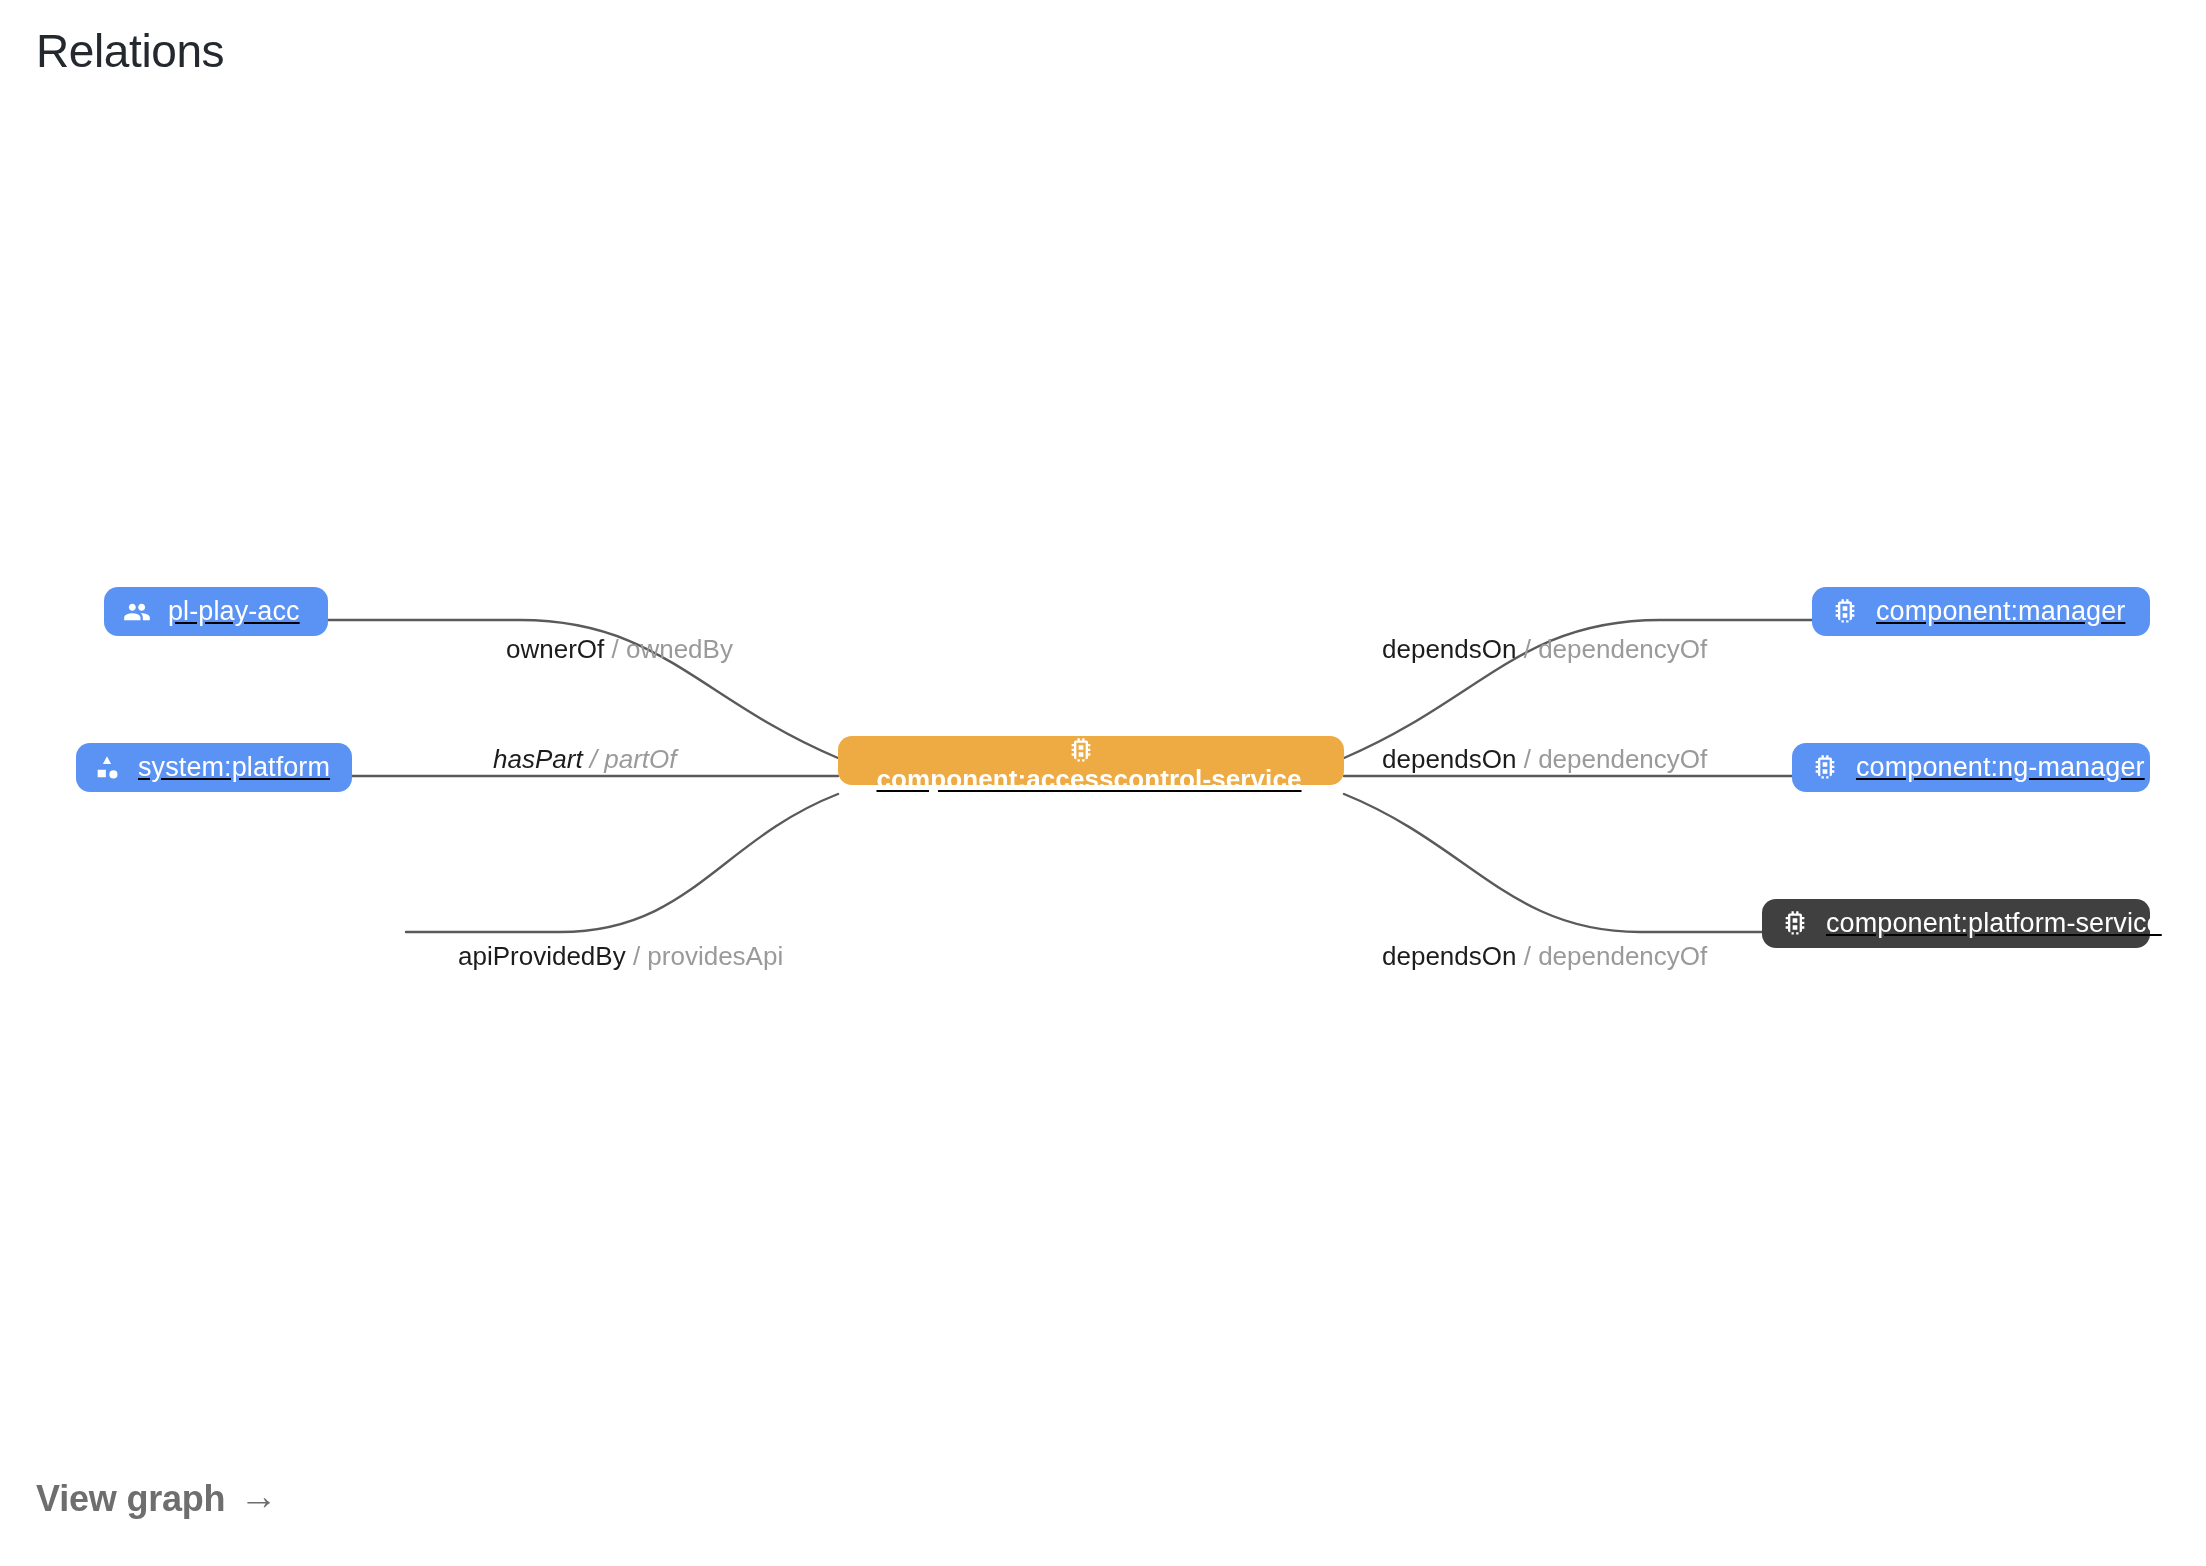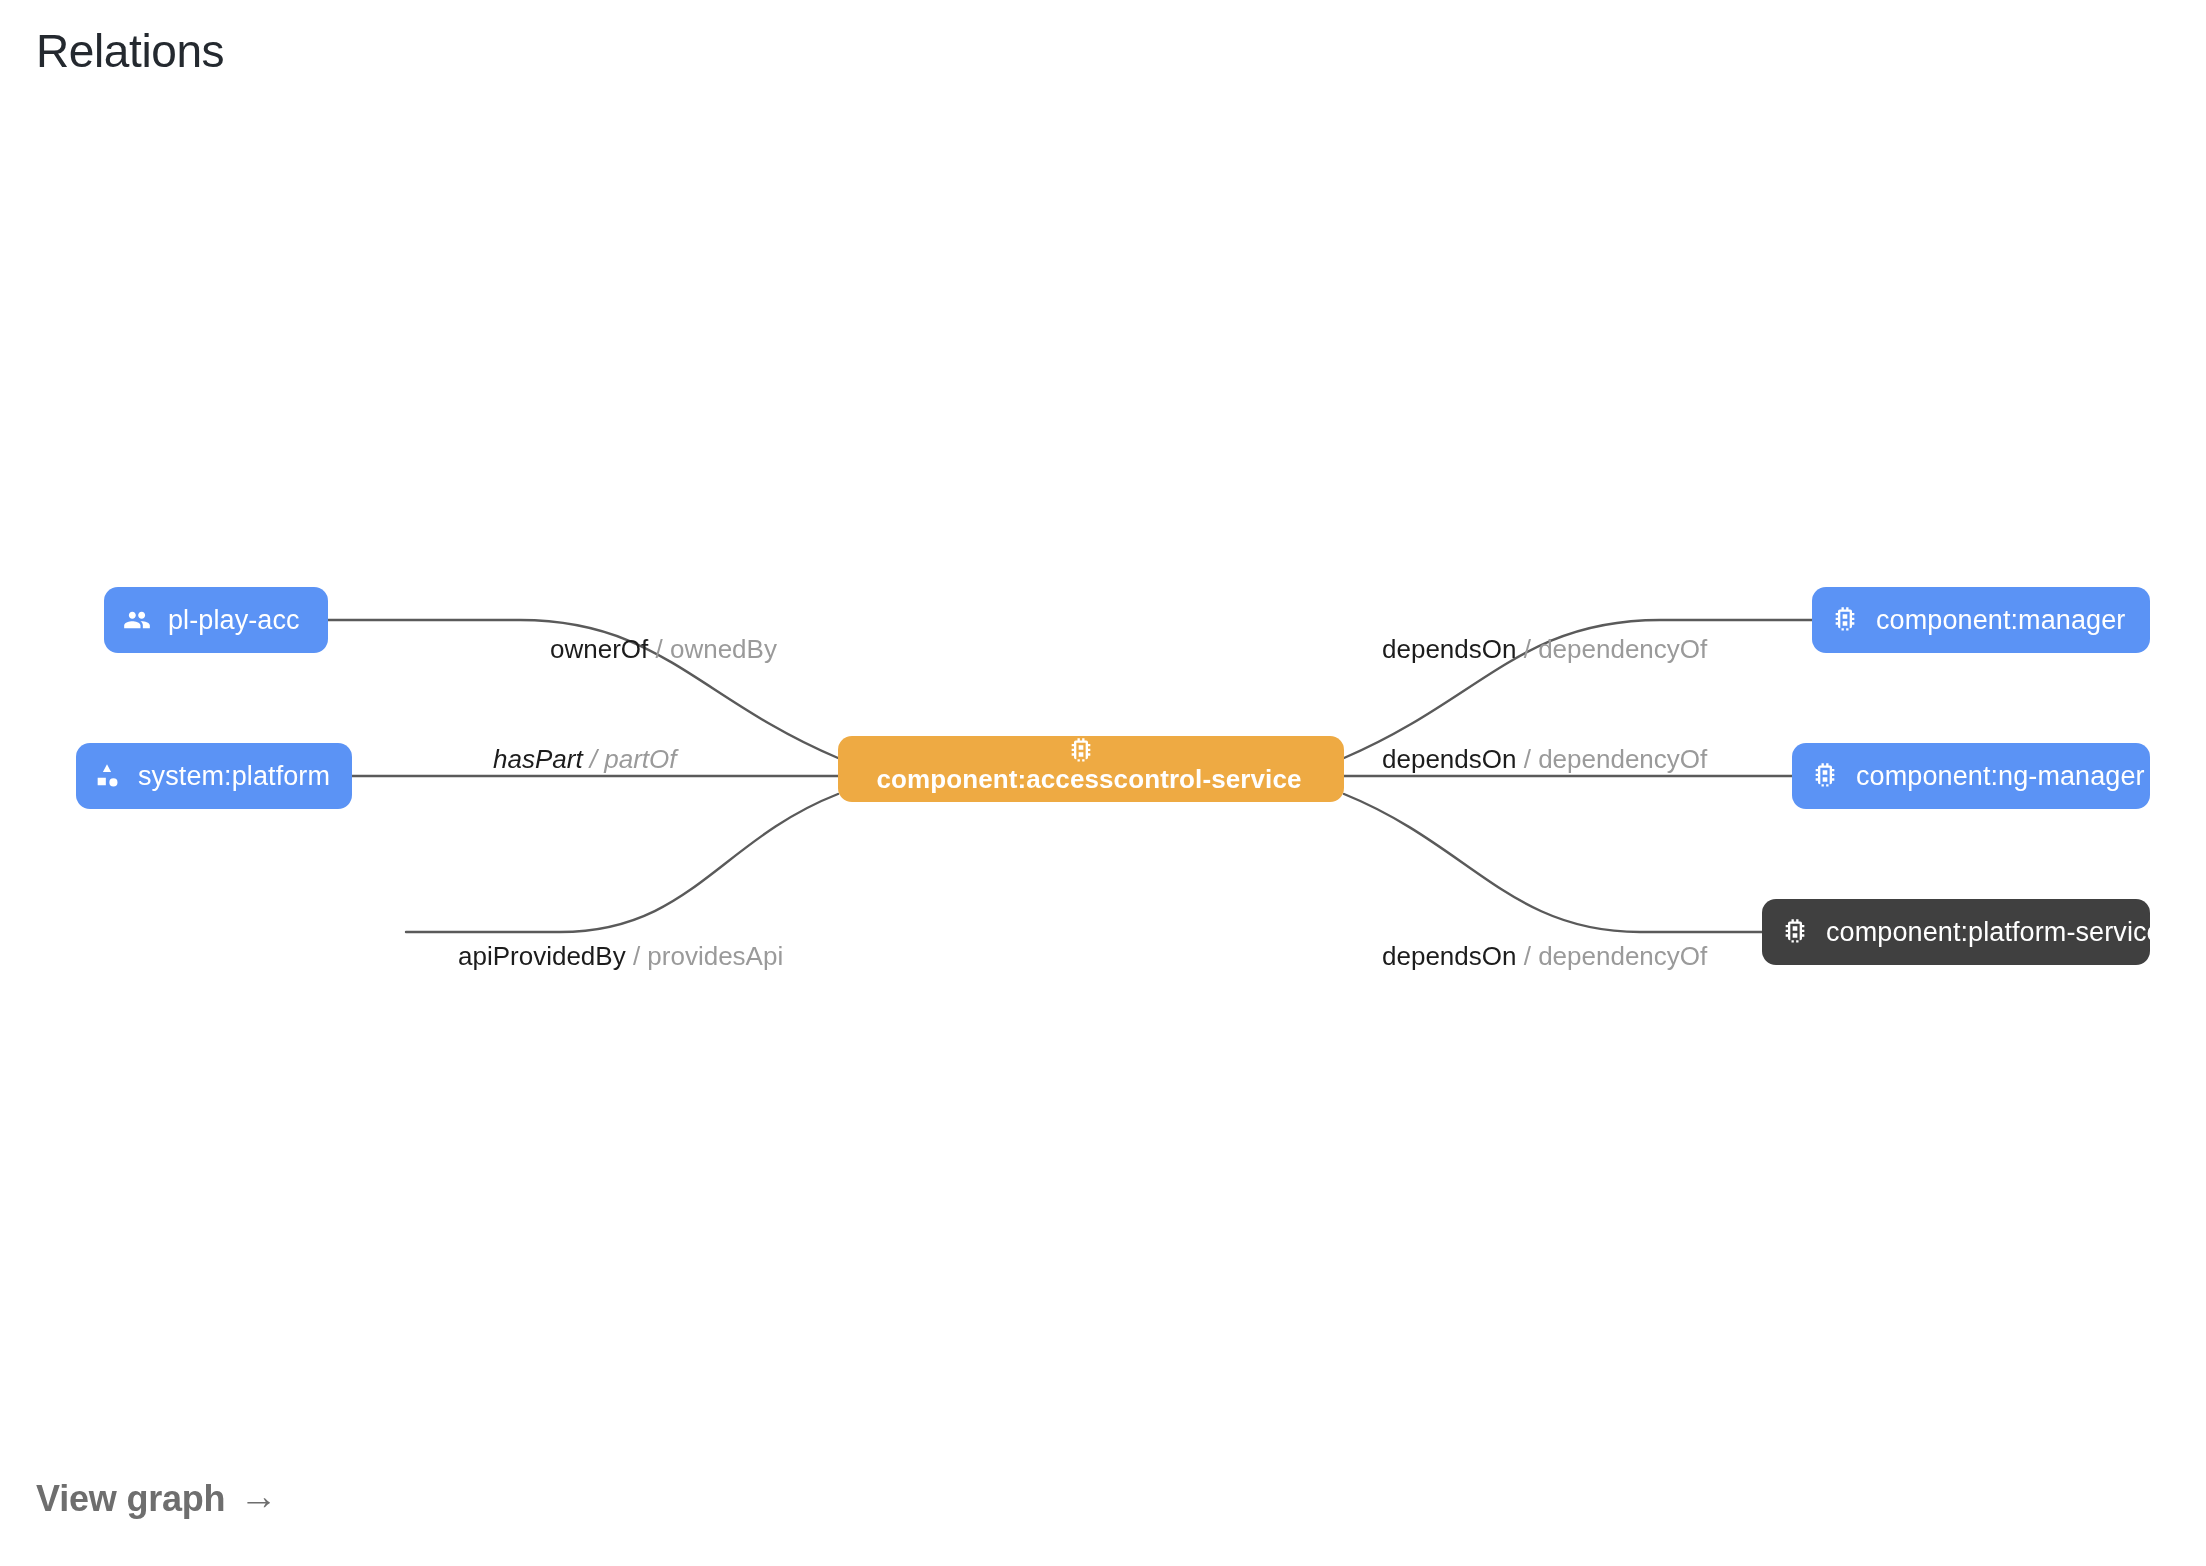--- a/index.html
+++ b/index.html
@@ -41,25 +41,26 @@
     top: 0;
     width: 2206px;
     height: 1566px;
     pointer-events: none;
   }
 
   .graph-node {
     position: absolute;
     display: flex;
     align-items: center;
-    height: 66px;
+    height: 49px;
     border-radius: 14px;
     box-sizing: border-box;
     padding: 0 22px 0 18px;
     white-space: nowrap;
+    text-decoration: underline;
   }
   .graph-node.kind-blue {
     background: #5b93f5;
   }
   .graph-node.kind-orange {
     background: #eeaa43;
   }
   .node-icon {
     width: 30px;
     height: 30px;
@@ -179,21 +180,21 @@
       <span class="node-label">component:ng-manager</span>
     </div>
     <div class="graph-node kind-blue" style="left: 1762px; top: 899px; width: 388px; background: #404040;">
       <span class="node-icon">
         <svg viewBox="0 0 24 24" xmlns="http://www.w3.org/2000/svg">
           <path d="M9 3V1h2v2h2V1h2v2h1.5A1.5 1.5 0 0 1 18 4.5V6h2v2h-2v2h2v2h-2v2h2v2h-2v1.5A1.5 1.5 0 0 1 16.5 19H15v2h-2v-2h-2v2H9v-2H7.5A1.5 1.5 0 0 1 6 17.5V16H4v-2h2v-2H4v-2h2V8H4V6h2V4.5A1.5 1.5 0 0 1 7.5 3H9zm-1 2v14h8V5H8zm2 2h4v4h-4V7zm0 6h4v4h-4v-4z"></path>
         </svg>
       </span>
       <span class="node-label">component:platform-service</span>
     </div>
-    <div class="edge-label" style="left: 506px; top: 636px; margin-left: 44px;"><span class="rel-forward">ownerOf</span><span class="rel-sep"> / </span><span class="rel-reverse">ownedBy</span></div>
+    <div class="edge-label" style="left: 506px; top: 636px;"><span class="rel-forward">ownerOf</span><span class="rel-sep"> / </span><span class="rel-reverse">ownedBy</span></div>
     <div class="edge-label" style="left: 493px; top: 746px; font-style: italic;"><span class="rel-forward">hasPart</span><span class="rel-sep"> / </span><span class="rel-reverse">partOf</span></div>
     <div class="edge-label" style="left: 458px; top: 943px;"><span class="rel-forward">apiProvidedBy</span><span class="rel-sep"> / </span><span class="rel-reverse">providesApi</span></div>
     <div class="edge-label" style="left: 1382px; top: 636px;"><span class="rel-forward">dependsOn</span><span class="rel-sep"> / </span><span class="rel-reverse">dependencyOf</span></div>
     <div class="edge-label" style="left: 1382px; top: 746px;"><span class="rel-forward">dependsOn</span><span class="rel-sep"> / </span><span class="rel-reverse">dependencyOf</span></div>
     <div class="edge-label" style="left: 1382px; top: 943px;"><span class="rel-forward">dependsOn</span><span class="rel-sep"> / </span><span class="rel-reverse">dependencyOf</span></div>
   </div>
 
 <a id="view-graph-link" href="#" style="color: rgb(110, 110, 110);">
   <span>View graph</span>
   <span class="arrow-glyph">→</span>

